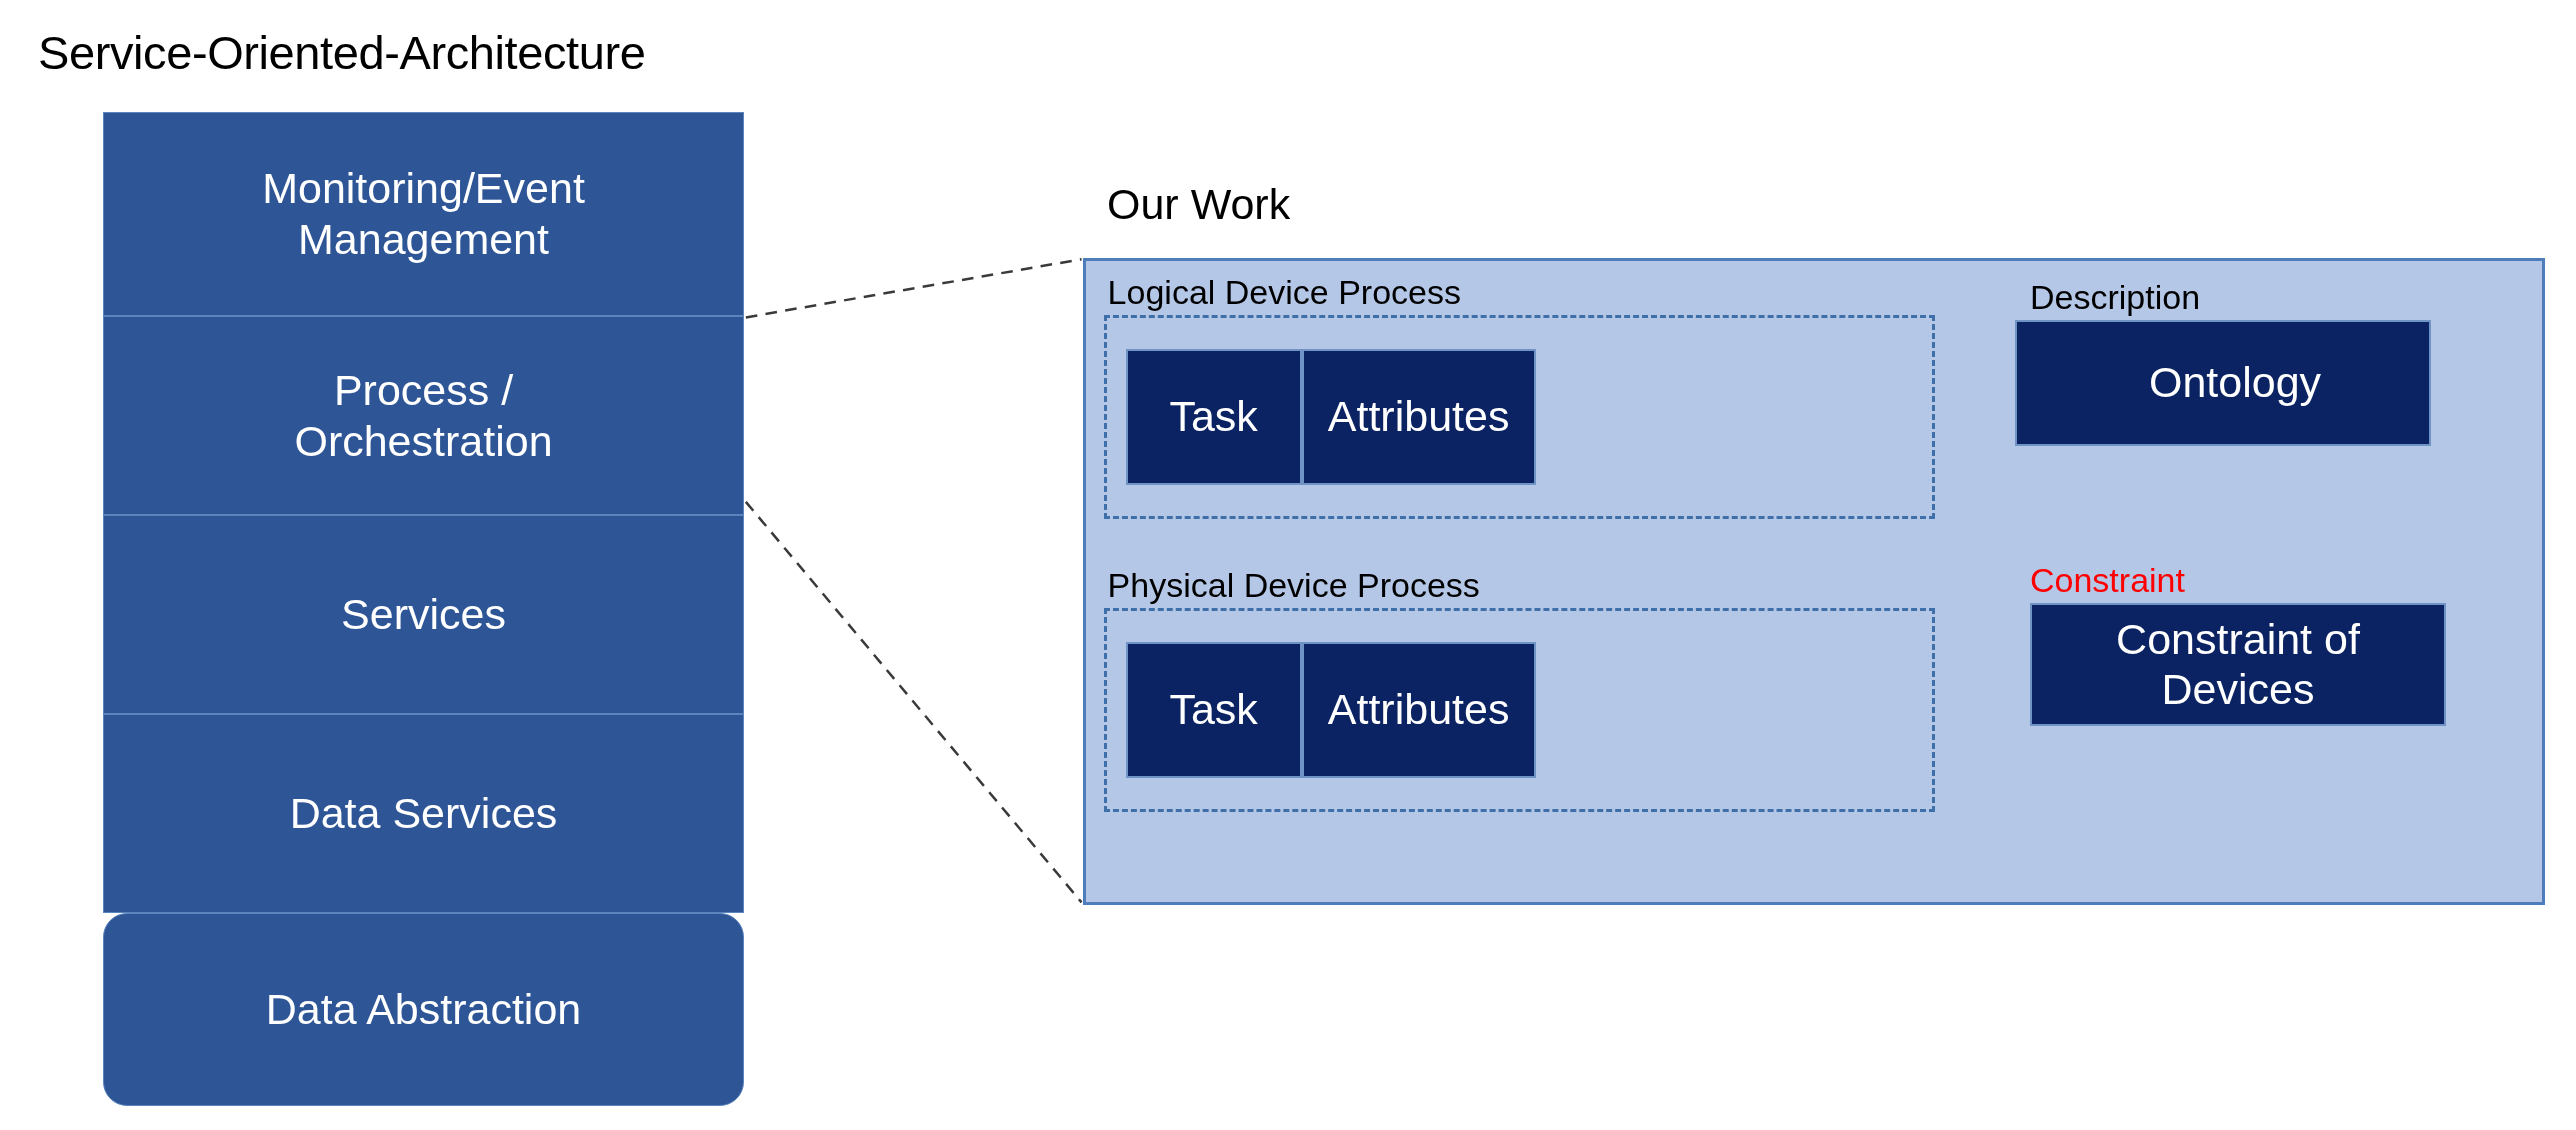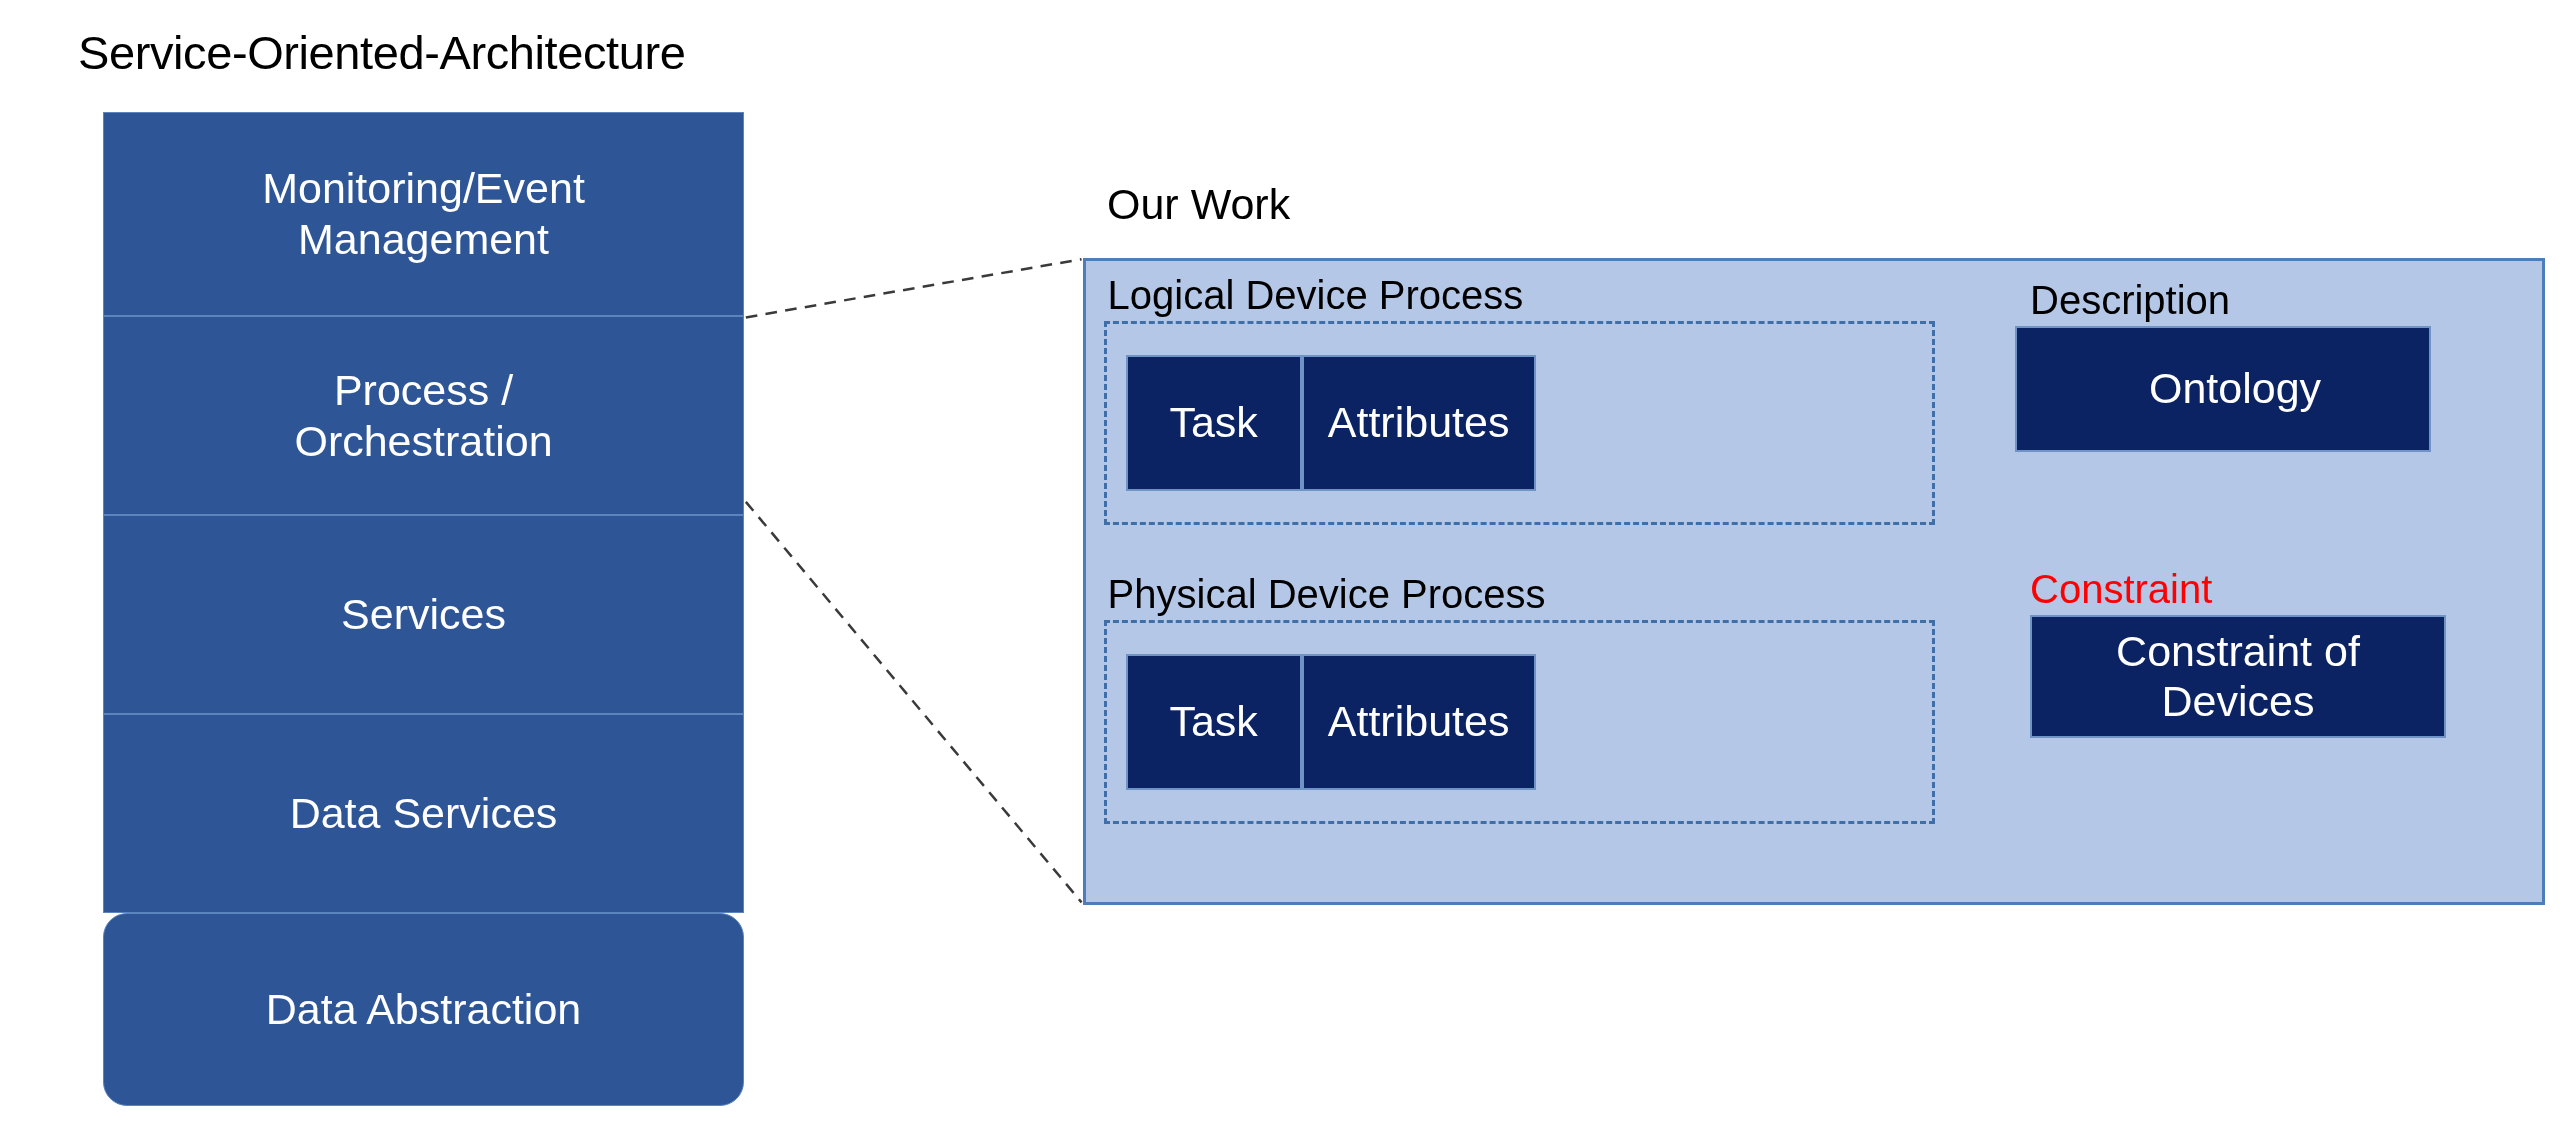--- a/index.html
+++ b/index.html
@@ -18,21 +18,20 @@
 
   
   .soa-title {
     position: absolute;
     left: 38px;
     top: 25px;
     font-size: 47px;
     color: #000000;
     letter-spacing: -0.4px;
     white-space: nowrap;
-    margin-left: 40px;
   }
   .ourwork-title {
     position: absolute;
     left: 1107px;
     top: 180px;
     font-size: 43px;
     color: #000000;
     white-space: nowrap;
   }
 
@@ -97,21 +96,21 @@
   }
   .panel-right {
     position: absolute;
     left: 914px;
     top: 16.6px;
     width: 515px;
     height: 615px;
   }
 
   .group-title {
-    font-size: 40px;
+    font-size: 34px;
     color: #000000;
     white-space: nowrap;
     margin: 0 0 3.3px 3.3px;
   }
   .group-title.red { color: #ff0000; }
 
   .dashed-group {
     border: 3.3px dashed #3f6fa8;
     box-sizing: border-box;
     width: 831px;

